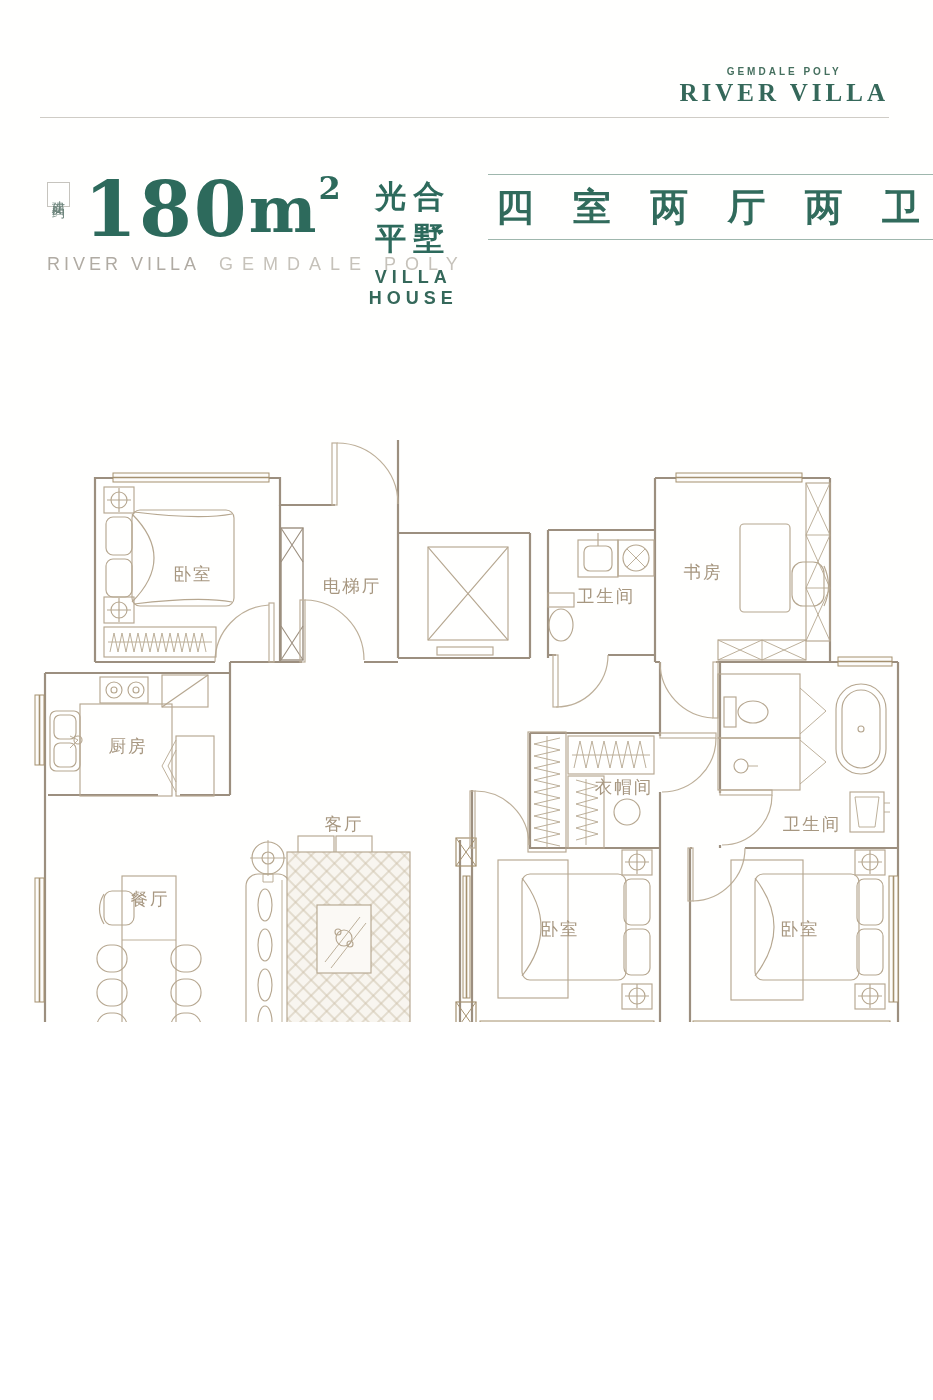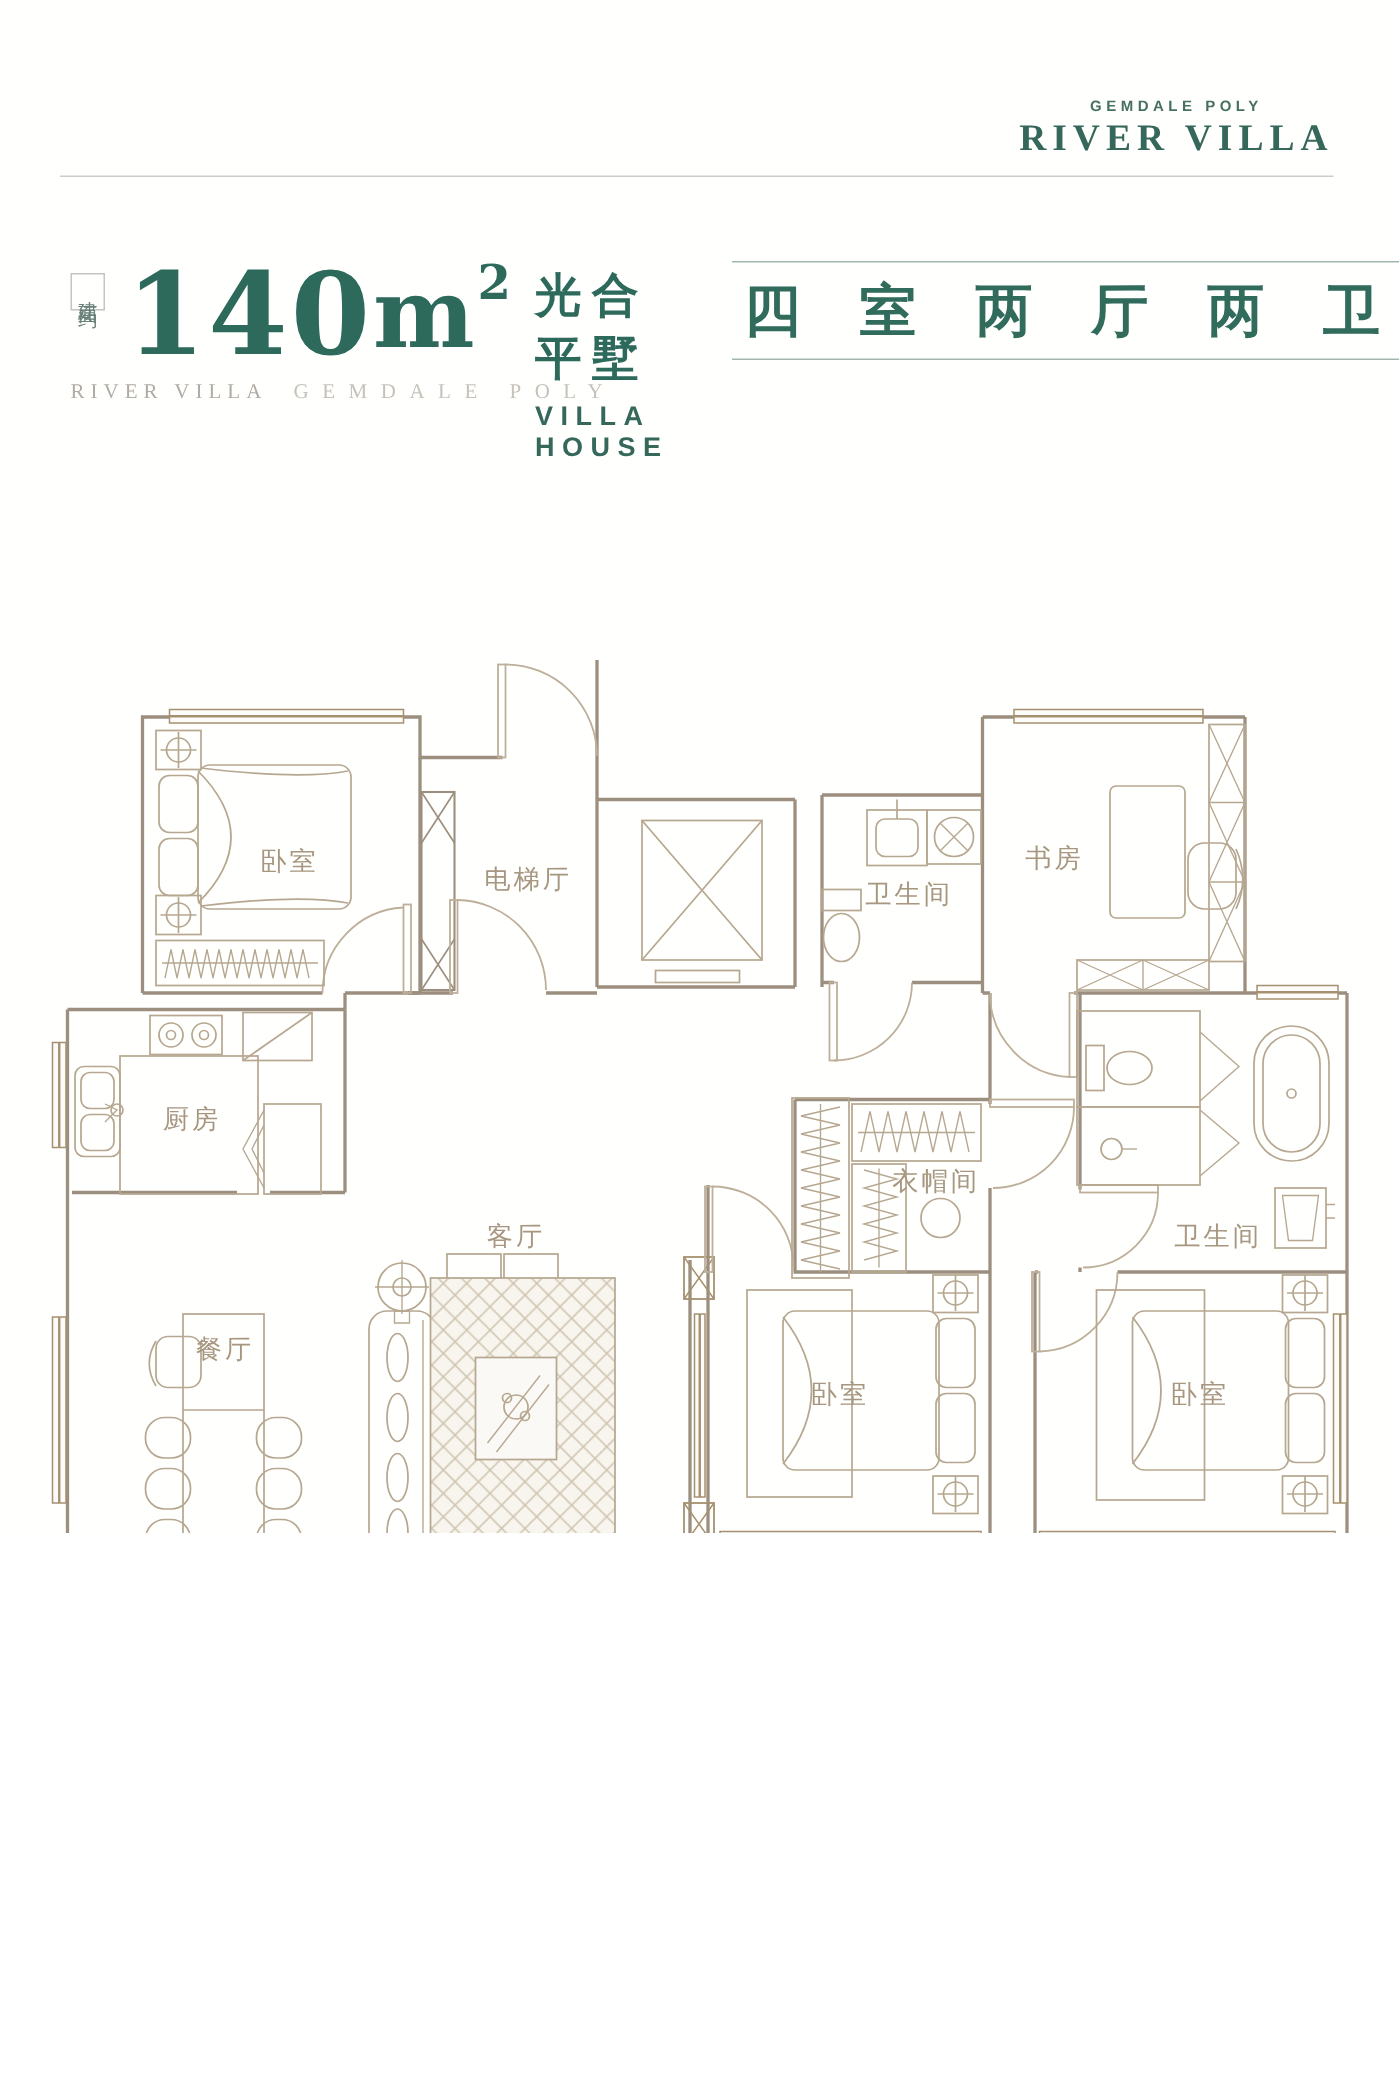--- a/index.html
+++ b/index.html
@@ -13,30 +13,30 @@
   .top-rule{position:absolute;left:40px;right:44px;top:117px;border-top:1px solid #cfccc6;}
   
   .title-row{position:absolute;left:47px;top:174px;display:flex;align-items:flex-start;}
   .badge{writing-mode:vertical-rl;border:1px solid #c6c4be;color:#6a8279;font-size:13px;
          letter-spacing:3px;padding:7px 4px;margin-top:8px;line-height:1;}
   .area{display:flex;align-items:flex-start;margin-left:14px;color:#2d6a5c;
         font-family:"DejaVu Serif","Liberation Serif",serif;}
   .area .num{font-size:76px;line-height:72px;font-weight:600;letter-spacing:2px;}
   .area .unit{font-size:64px;line-height:72px;font-weight:600;}
   .area sup{font-size:32px;line-height:32px;margin-top:-2px;margin-left:2px;font-weight:600;}
-  .product{margin-left:16px;margin-top:2px;color:#2d6a5c;}
+  .product{margin-left:16px;margin-top:2px;text-align:center;color:#2d6a5c;}
   .product .cn{font-size:31px;font-weight:700;letter-spacing:7px;
                font-family:"DejaVu Serif","Liberation Serif",serif;}
   .product .en{font-size:18px;letter-spacing:5px;margin-top:7px;font-weight:bold;color:#35685a;}
   .spec{margin-left:18px;margin-top:0;border-top:1px solid #9fb7ad;border-bottom:1px solid #9fb7ad;
         padding:7px 0 6px 8px;width:448px;text-align:center;font-size:38px;letter-spacing:13px;
         white-space:nowrap;color:#316b5c;font-weight:600;
         font-family:"DejaVu Serif","Liberation Serif",serif;}
-  .subtitle{position:absolute;left:47px;top:254px;font-size:14px;
-            font-family:Liberation Serif, serif;}
+  .subtitle{position:absolute;left:47px;top:254px;font-size:18px;
+            font-family:Liberation Sans, sans-serif;}
   .subtitle .s1{color:#b0aba3;letter-spacing:4px;}
   .subtitle .s2{color:#c6c2ba;letter-spacing:9px;margin-left:14px;}
   
   svg.plan{position:absolute;left:0;top:0;}
   svg.plan text{font-family:"Liberation Sans",sans-serif;font-size:17.5px;fill:#a79780;
                 letter-spacing:2px;text-anchor:middle;}
 </style>
 </head>
 <body>
 
@@ -44,21 +44,21 @@
 
   <div class="logo">
     <div class="tagline">GEMDALE POLY</div>
     <div class="name">RIVER VILLA</div>
   </div>
   <div class="top-rule"></div>
 
   <div class="title-row">
     <div class="badge">建面约</div>
     <div class="area">
-      <span class="num">140</span>
+      <span class="num">180</span>
       <span class="unit">m</span>
       <sup>2</sup>
     </div>
     <div class="product">
       <div class="cn">光合平墅</div>
       <div class="en">VILLA HOUSE</div>
     </div>
     <div class="spec">四 室 两 厅 两 卫</div>
   </div>
   <div class="subtitle">

